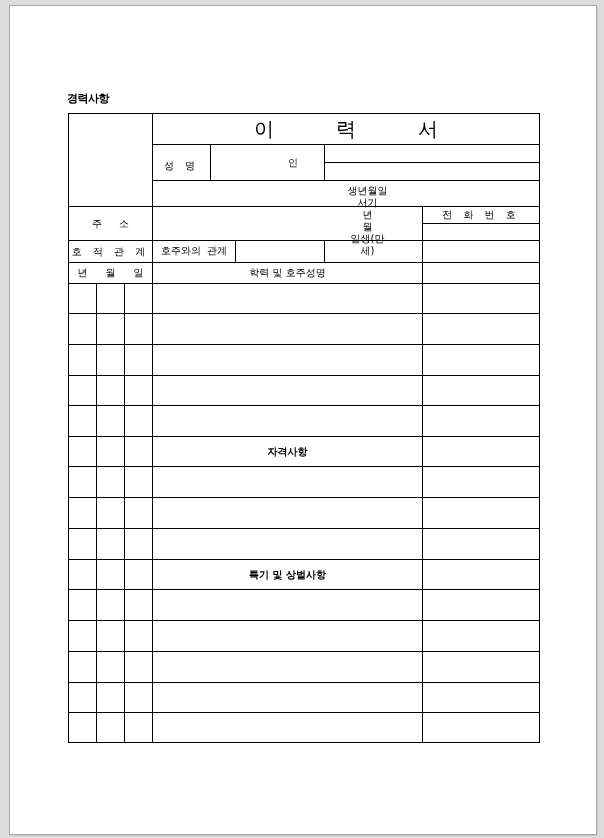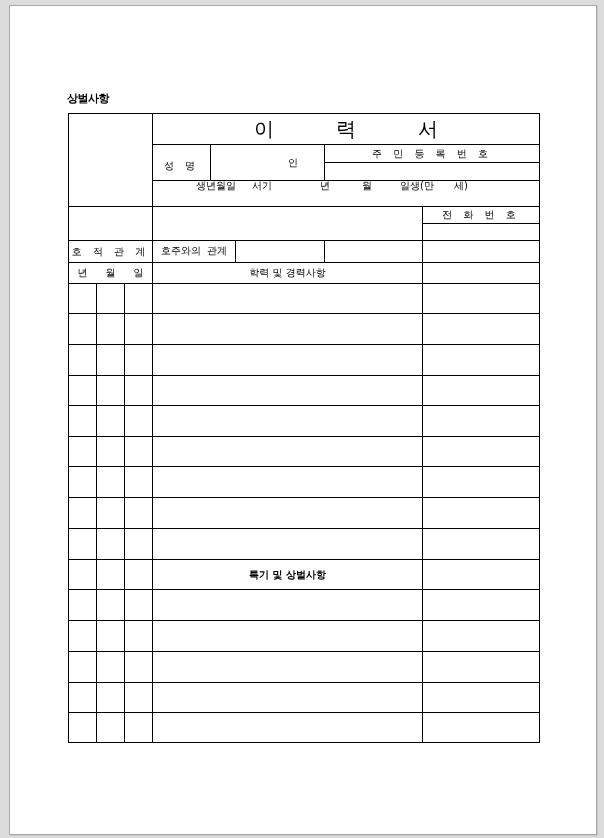--- a/index.html
+++ b/index.html
@@ -37,21 +37,21 @@
   .spaced { letter-spacing: 4px; }
   .big { font-size: 20px; letter-spacing: 0; }
   .bold { font-weight: bold; }
   .input-cell { cursor: text; }
 </style>
 </head>
 <body>
 
 <div class="page"></div>
 
-<div class="doc-title">상벌사항</div>
+<div class="doc-title">경력사항</div>
 
 <div class="form">
 
   <div class="line-h" style="left:0;top:0;width:472px;"></div>
   <div class="line-h" style="left:0;top:629px;width:472px;"></div>
   <div class="line-v" style="left:0;top:0;height:630px;"></div>
   <div class="line-v" style="left:471px;top:0;height:630px;"></div>
 
   <div class="line-v" style="left:84px;top:0;height:149px;"></div>
 
@@ -64,81 +64,84 @@
     <span>서</span>
   </div>
   <div class="line-h" style="left:84px;top:31px;width:388px;"></div>
 
   <div class="cell spaced" style="left:85px;top:35px;width:57px;height:35px;">성 명</div>
   <div class="line-v" style="left:142px;top:31px;height:36px;"></div>
   <div class="cell input-cell" style="left:143px;top:32px;width:113px;height:35px;justify-content:flex-end;padding-right:26px;">
     <span>인</span>
   </div>
   <div class="line-v" style="left:256px;top:31px;height:36px;"></div>
-  <div class="cell spaced" style="left:257px;top:32px;width:214px;height:17px;">주 민 등 록 번 호</div>
   <div class="line-h" style="left:256px;top:49px;width:216px;"></div>
   <div class="cell input-cell" style="left:257px;top:50px;width:214px;height:17px;"></div>
   <div class="line-h" style="left:84px;top:67px;width:388px;"></div>
 
-  <div class="cell input-cell" style="left:85px;top:60px;width:386px;height:25px;justify-content:flex-start;padding-left:43px;">
+  <div class="cell input-cell" style="left:85px;top:72px;width:386px;height:25px;justify-content:flex-start;padding-left:43px;flex-direction:column;">
     <span>생년월일</span>
     <span style="display:inline-block;width:16px;"></span>
     <span>서기</span>
     <span style="display:inline-block;width:48px;"></span>
     <span>년</span>
     <span style="display:inline-block;width:32px;"></span>
     <span>월</span>
     <span style="display:inline-block;width:28px;"></span>
     <span>일생(만</span>
     <span style="display:inline-block;width:20px;"></span>
     <span>세)</span>
   </div>
   <div class="line-h" style="left:0;top:93px;width:472px;"></div>
 
+  <div class="cell" style="left:1px;top:94px;width:83px;height:33px;word-spacing:14px;">
+    <span>주 소</span>
+  </div>
   <div class="line-v" style="left:84px;top:93px;height:57px;"></div>
   <div class="cell input-cell" style="left:85px;top:94px;width:269px;height:33px;"></div>
   <div class="line-v" style="left:354px;top:93px;height:537px;"></div>
   <div class="cell spaced" style="left:355px;top:94px;width:116px;height:16px;">전 화 번 호</div>
   <div class="line-h" style="left:354px;top:110px;width:118px;"></div>
   <div class="cell input-cell" style="left:355px;top:111px;width:116px;height:16px;"></div>
   <div class="line-h" style="left:0;top:127px;width:472px;"></div>
 
   <div class="cell spaced" style="left:1px;top:128px;width:83px;height:21px;">호 적 관 계</div>
   <div class="cell" style="left:85px;top:128px;width:82px;height:21px;font-family:Liberation Mono, monospace;">호주와의 관계</div>
   <div class="line-v" style="left:167px;top:127px;height:22px;"></div>
   <div class="cell input-cell" style="left:168px;top:128px;width:88px;height:21px;"></div>
   <div class="line-v" style="left:256px;top:127px;height:22px;"></div>
   <div class="cell input-cell" style="left:355px;top:128px;width:116px;height:21px;"></div>
   <div class="line-h" style="left:0;top:149px;width:472px;"></div>
 
   <div class="cell" style="left:1px;top:150px;width:27px;height:20px;">년</div>
   <div class="cell" style="left:29px;top:150px;width:27px;height:20px;">월</div>
   <div class="cell" style="left:57px;top:150px;width:27px;height:20px;">일</div>
   <div class="line-v" style="left:84px;top:149px;height:481px;"></div>
-  <div class="cell" style="left:85px;top:150px;width:269px;height:20px;">학력 및 경력사항</div>
+  <div class="cell" style="left:85px;top:150px;width:269px;height:20px;">학력 및 호주성명</div>
   <div class="line-h" style="left:0;top:170px;width:472px;"></div>
 
   <div class="line-v" style="left:28px;top:170px;height:460px;"></div>
   <div class="line-v" style="left:56px;top:170px;height:460px;"></div>
 
   <div class="line-h" style="left:0;top:200px;width:472px;"></div>
   <div class="line-h" style="left:0;top:231px;width:472px;"></div>
   <div class="line-h" style="left:0;top:262px;width:472px;"></div>
   <div class="line-h" style="left:0;top:292px;width:472px;"></div>
   <div class="line-h" style="left:0;top:323px;width:472px;"></div>
   <div class="line-h" style="left:0;top:353px;width:472px;"></div>
   <div class="line-h" style="left:0;top:384px;width:472px;"></div>
   <div class="line-h" style="left:0;top:415px;width:472px;"></div>
   <div class="line-h" style="left:0;top:446px;width:472px;"></div>
   <div class="line-h" style="left:0;top:476px;width:472px;"></div>
   <div class="line-h" style="left:0;top:507px;width:472px;"></div>
   <div class="line-h" style="left:0;top:538px;width:472px;"></div>
   <div class="line-h" style="left:0;top:569px;width:472px;"></div>
   <div class="line-h" style="left:0;top:599px;width:472px;"></div>
 
+  <div class="cell bold" style="left:85px;top:324px;width:269px;height:29px;">자격사항</div>
   <div class="cell bold" style="left:85px;top:447px;width:269px;height:29px;">특기 및 상벌사항</div>
 
   <div class="cell input-cell" style="left:85px;top:171px;width:269px;height:29px;"></div>
   <div class="cell input-cell" style="left:85px;top:201px;width:269px;height:30px;"></div>
   <div class="cell input-cell" style="left:85px;top:232px;width:269px;height:30px;"></div>
   <div class="cell input-cell" style="left:85px;top:263px;width:269px;height:29px;"></div>
   <div class="cell input-cell" style="left:85px;top:293px;width:269px;height:30px;"></div>
   <div class="cell input-cell" style="left:85px;top:354px;width:269px;height:30px;"></div>
   <div class="cell input-cell" style="left:85px;top:385px;width:269px;height:30px;"></div>
   <div class="cell input-cell" style="left:85px;top:416px;width:269px;height:30px;"></div>

